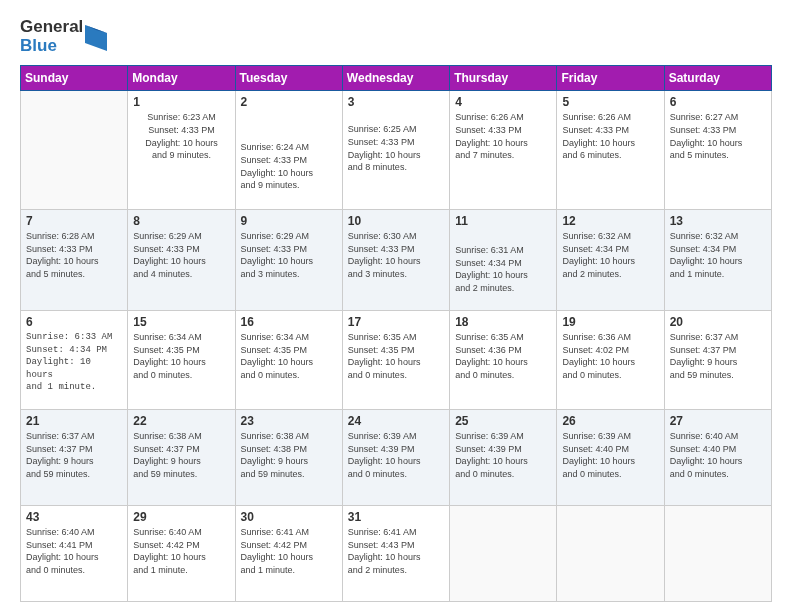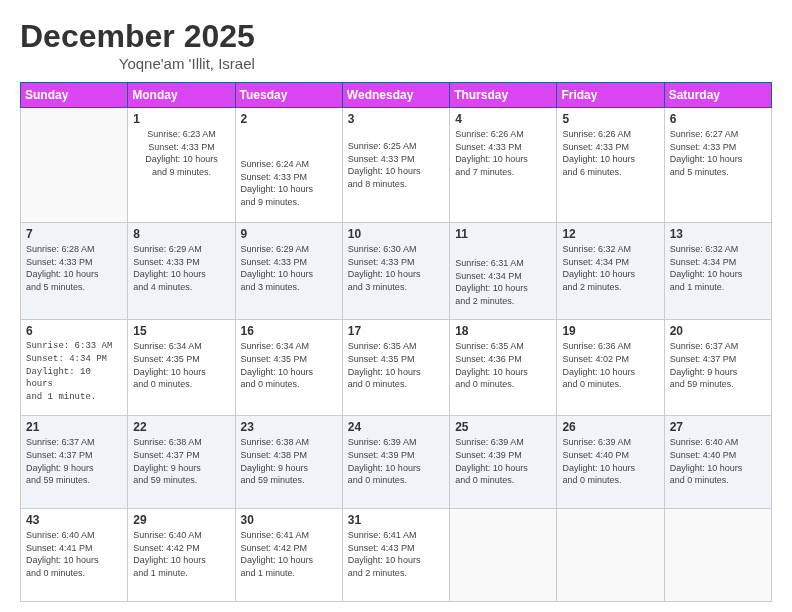--- a/index.html
+++ b/index.html
@@ -45,21 +45,21 @@
       color: #555;
     }
     .calendar {
       flex: 1;
       border: 1px solid #ccc;
       border-collapse: collapse;
       width: 100%;
       table-layout: fixed;
     }
     .calendar th {
-      background: #d946ef;
+      background: #a21caf;
       color: #fff;
       font-size: 12px;
       font-weight: bold;
       padding: 5px 4px;
       text-align: left;
       border: 1px solid #1a5a9f;
     }
     .calendar td {
       border: 1px solid #ccc;
       vertical-align: top;
@@ -84,23 +84,29 @@
     }
     .row-alt td {
       background: #f0f4f8;
     }
   </style>
 </head>
 <body>
 
 <div class="page">
   <div class="header">
-    <div class="title-block">
-      <div class="month-title">December 2025</div>
-      <div class="subtitle">Yoqne'am 'Illit, Israel</div>
+    <div class="logo">
+      <div class="logo-text">
+        <span style="font-size:17px;font-weight:bold;color:#333;line-height:1.1;">General</span>
+        <span style="font-size:17px;font-weight:bold;color:#2a7abf;line-height:1.1;">Blue</span>
+      </div>
+      <svg width="22" height="26" viewBox="0 0 22 26" style="margin-left:2px;margin-top:2px;">
+        <polygon points="0,0 22,8 22,26 0,18" fill="#2a7abf"></polygon>
+        <polygon points="0,0 22,8 11,5" fill="#1a5a9f"></polygon>
+      </svg>
     </div>
   </div>
 
   <table class="calendar">
     <thead>
       <tr>
         <th>Sunday</th>
         <th>Monday</th>
         <th>Tuesday</th>
         <th>Wednesday</th>

